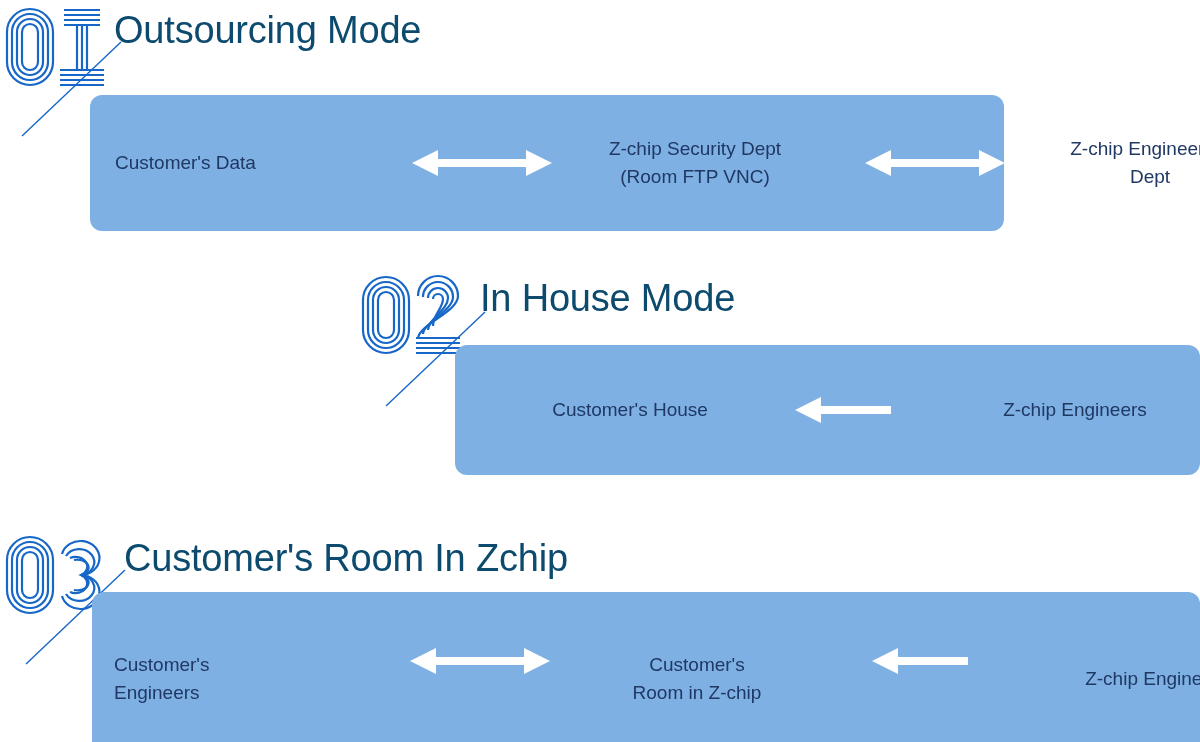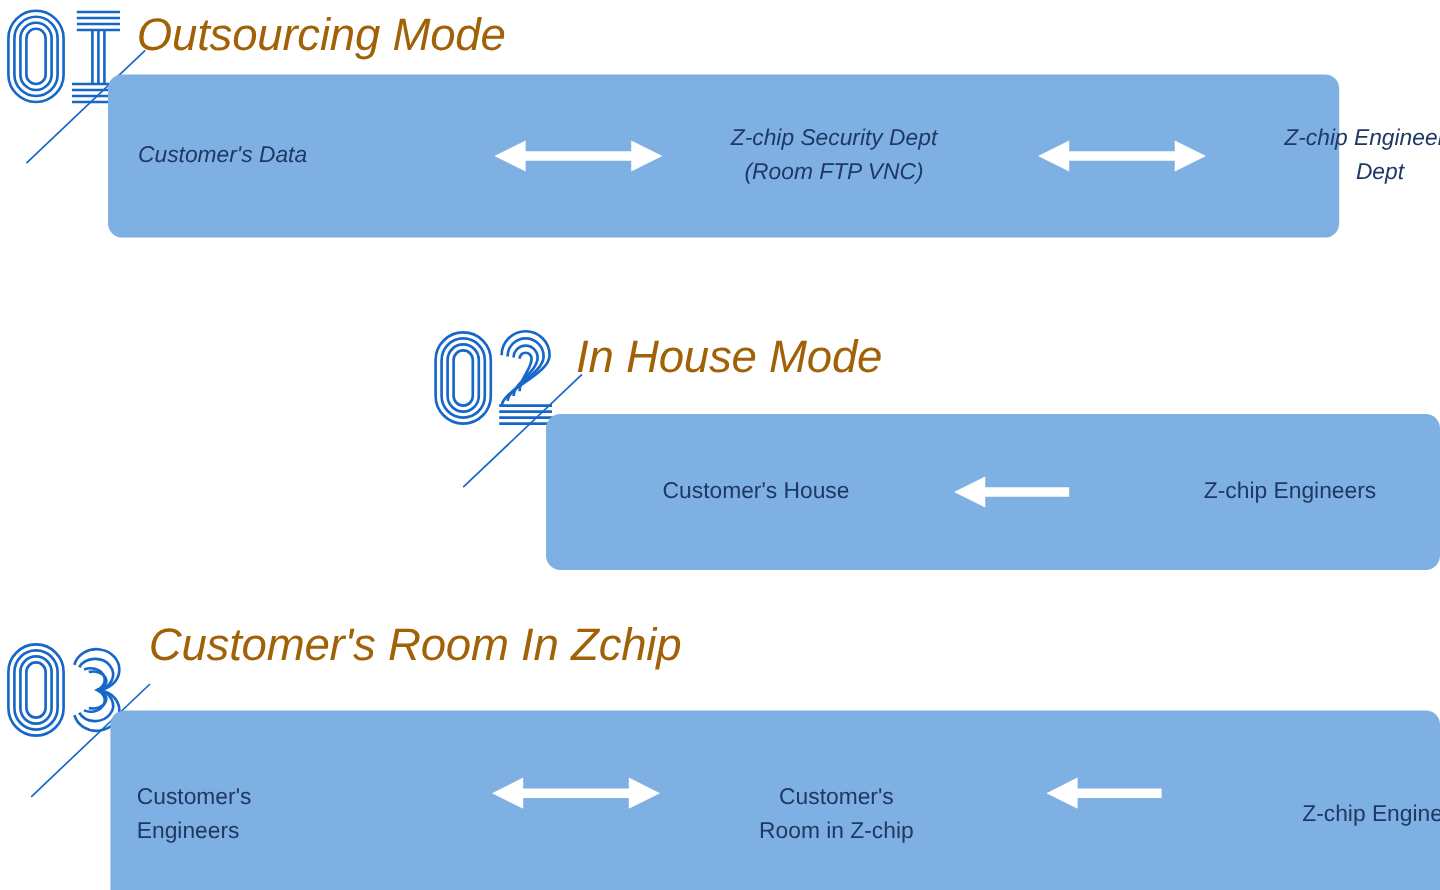--- a/index.html
+++ b/index.html
@@ -35,27 +35,26 @@
   .connector {
     position: absolute;
     overflow: visible;
     pointer-events: none;
   }
   .connector svg { display: block; overflow: visible; }
 
   
   .heading {
     position: absolute;
-    color: #a16207;
+    color: #0c4a6e;
     font-size: 38px;
     font-weight: 400;
     letter-spacing: -0.2px;
     white-space: nowrap;
     line-height: 1.1;
-    font-style: italic;
   }
 
   
   .band {
     position: absolute;
     background: #7fb0e3;
     border-radius: 12px;
     display: flex;
     align-items: center;
   }
@@ -69,21 +68,21 @@
   }
 
   .arrow-cell {
     display: flex;
     align-items: center;
     justify-content: center;
   }
   .arrow-cell svg { display: block; }
 
   
-  #band-1 { left: 90px; top: 62px; width: 1026px; height: 136px; font-style: italic; }
+  #band-1 { left: 90px; top: 95px; width: 914px; height: 136px; }
   #band-1 .c1 { position: absolute; left: 25px; width: 230px; text-align: left; }
   #band-1 .a1 { position: absolute; left: 322px; width: 140px; height: 30px; top: 53px; }
   #band-1 .c2 { position: absolute; left: 470px; width: 270px; }
   #band-1 .a2 { position: absolute; left: 775px; width: 140px; height: 30px; top: 53px; }
   #band-1 .c3 { position: absolute; left: 935px; width: 250px; }
 
   
   #band-2 { left: 455px; top: 345px; width: 745px; height: 130px; }
   #band-2 .c1 { position: absolute; left: 45px; width: 260px; }
   #band-2 .a1 { position: absolute; left: 340px; width: 140px; height: 30px; top: 50px; }
@@ -100,21 +99,21 @@
   
   #num-1 { left: 2px;   top: 4px; }
   #head-1 { left: 114px; top: 10px; }
   #conn-1 { left: 18px;  top: 40px; }
 
   #num-2 { left: 358px; top: 272px; }
   #head-2 { left: 480px; top: 278px; }
   #conn-2 { left: 382px; top: 310px; }
 
   #num-3 { left: 2px;   top: 532px; }
-  #head-3 { left: 124px; top: 518px; }
+  #head-3 { left: 124px; top: 538px; }
   #conn-3 { left: 22px;  top: 568px; }
 </style>
 </head>
 <body>
 
 <div class="stage">
 
   <div class="numeral" id="num-1">
     <svg viewBox="0 0 120 86" aria-hidden="true">
       <g fill="none" stroke="#1667c8" stroke-width="2.2">

